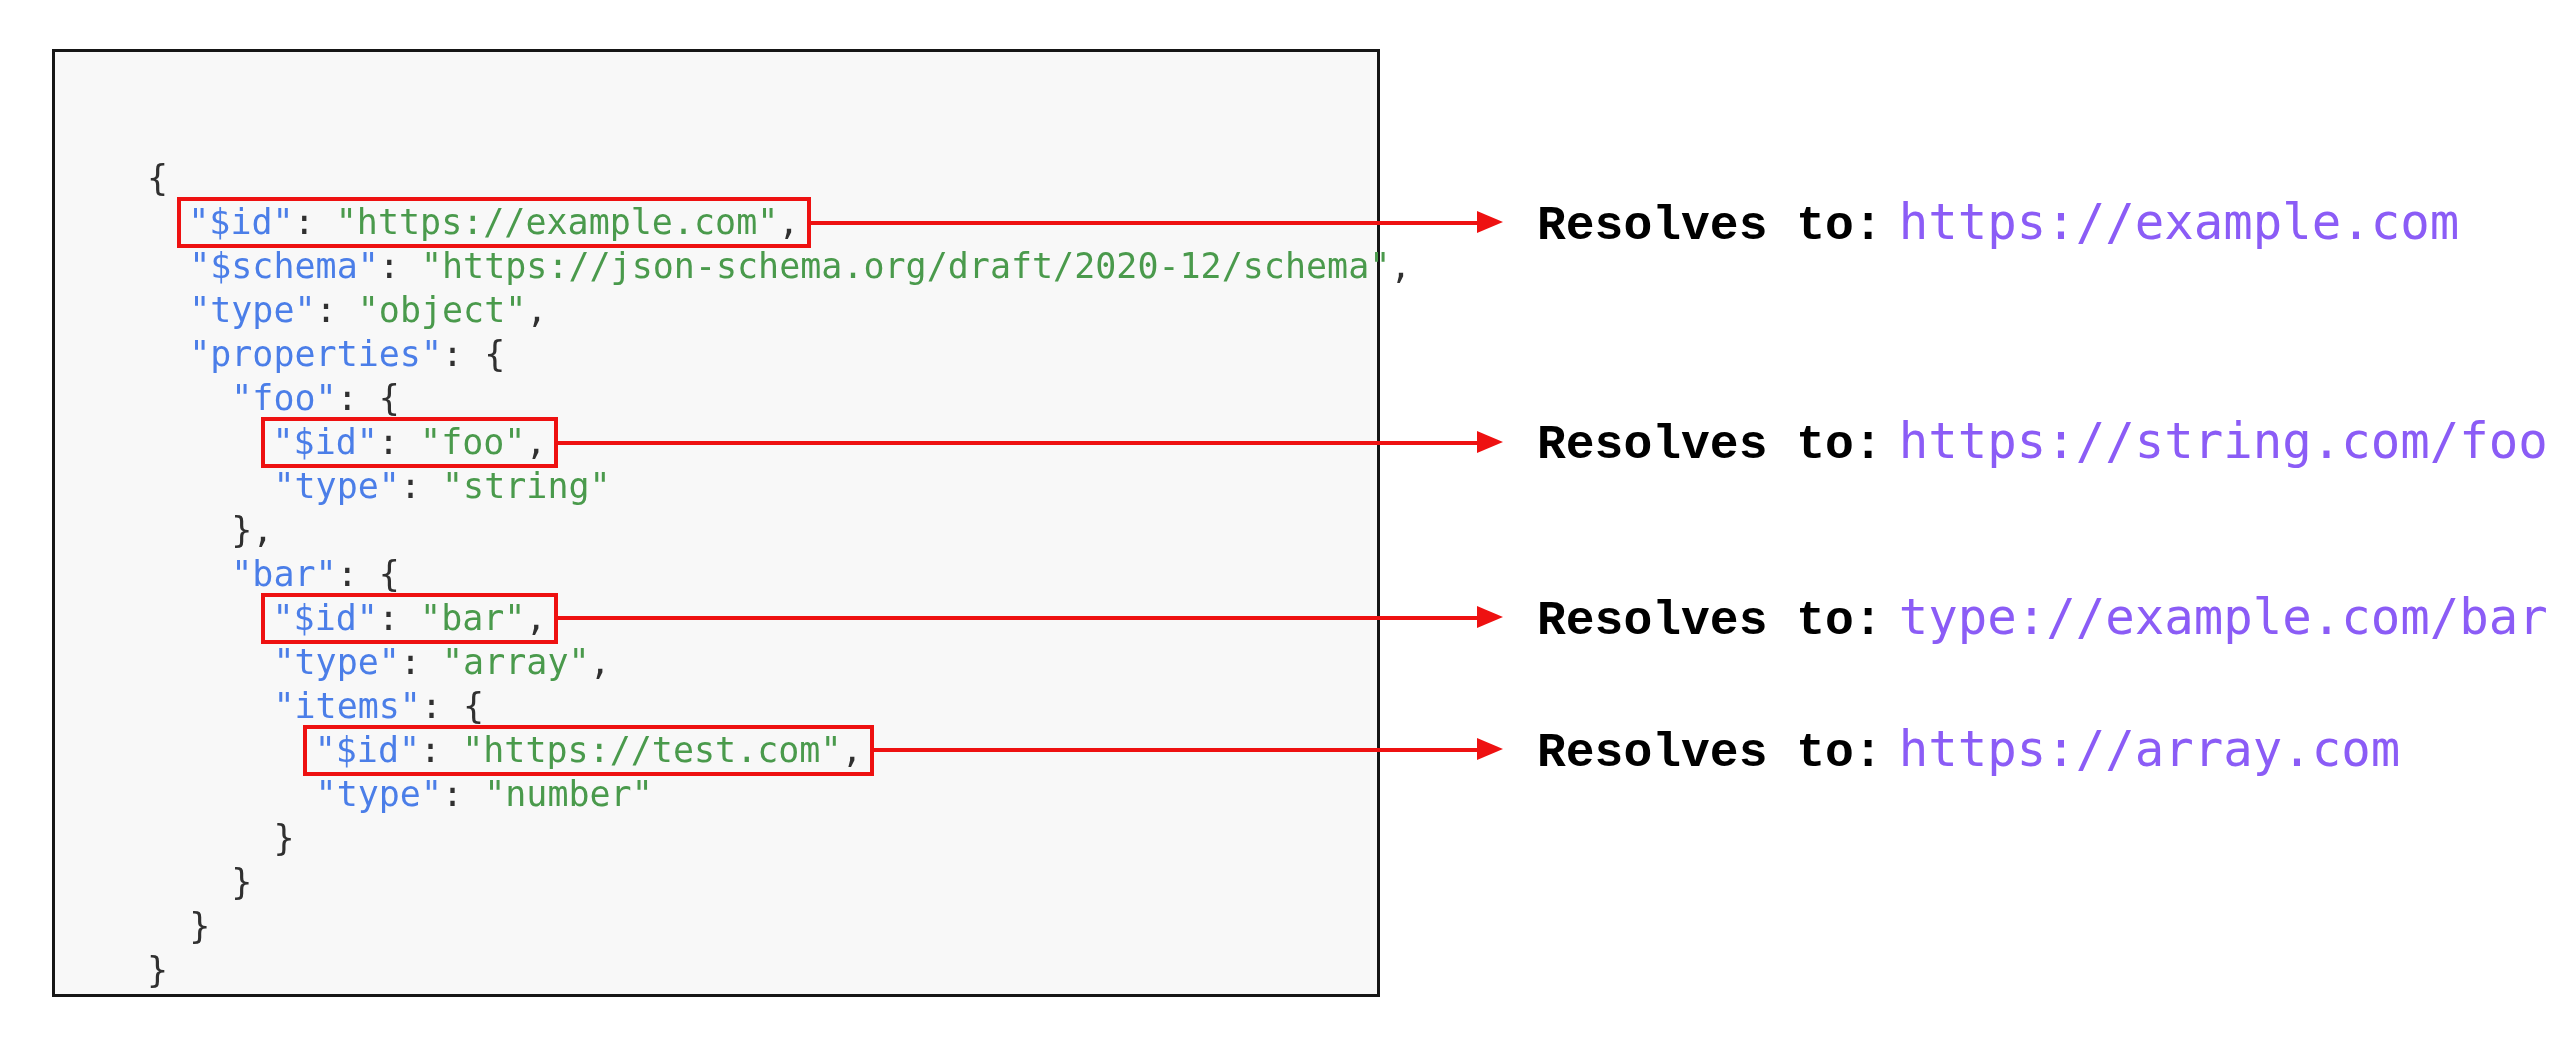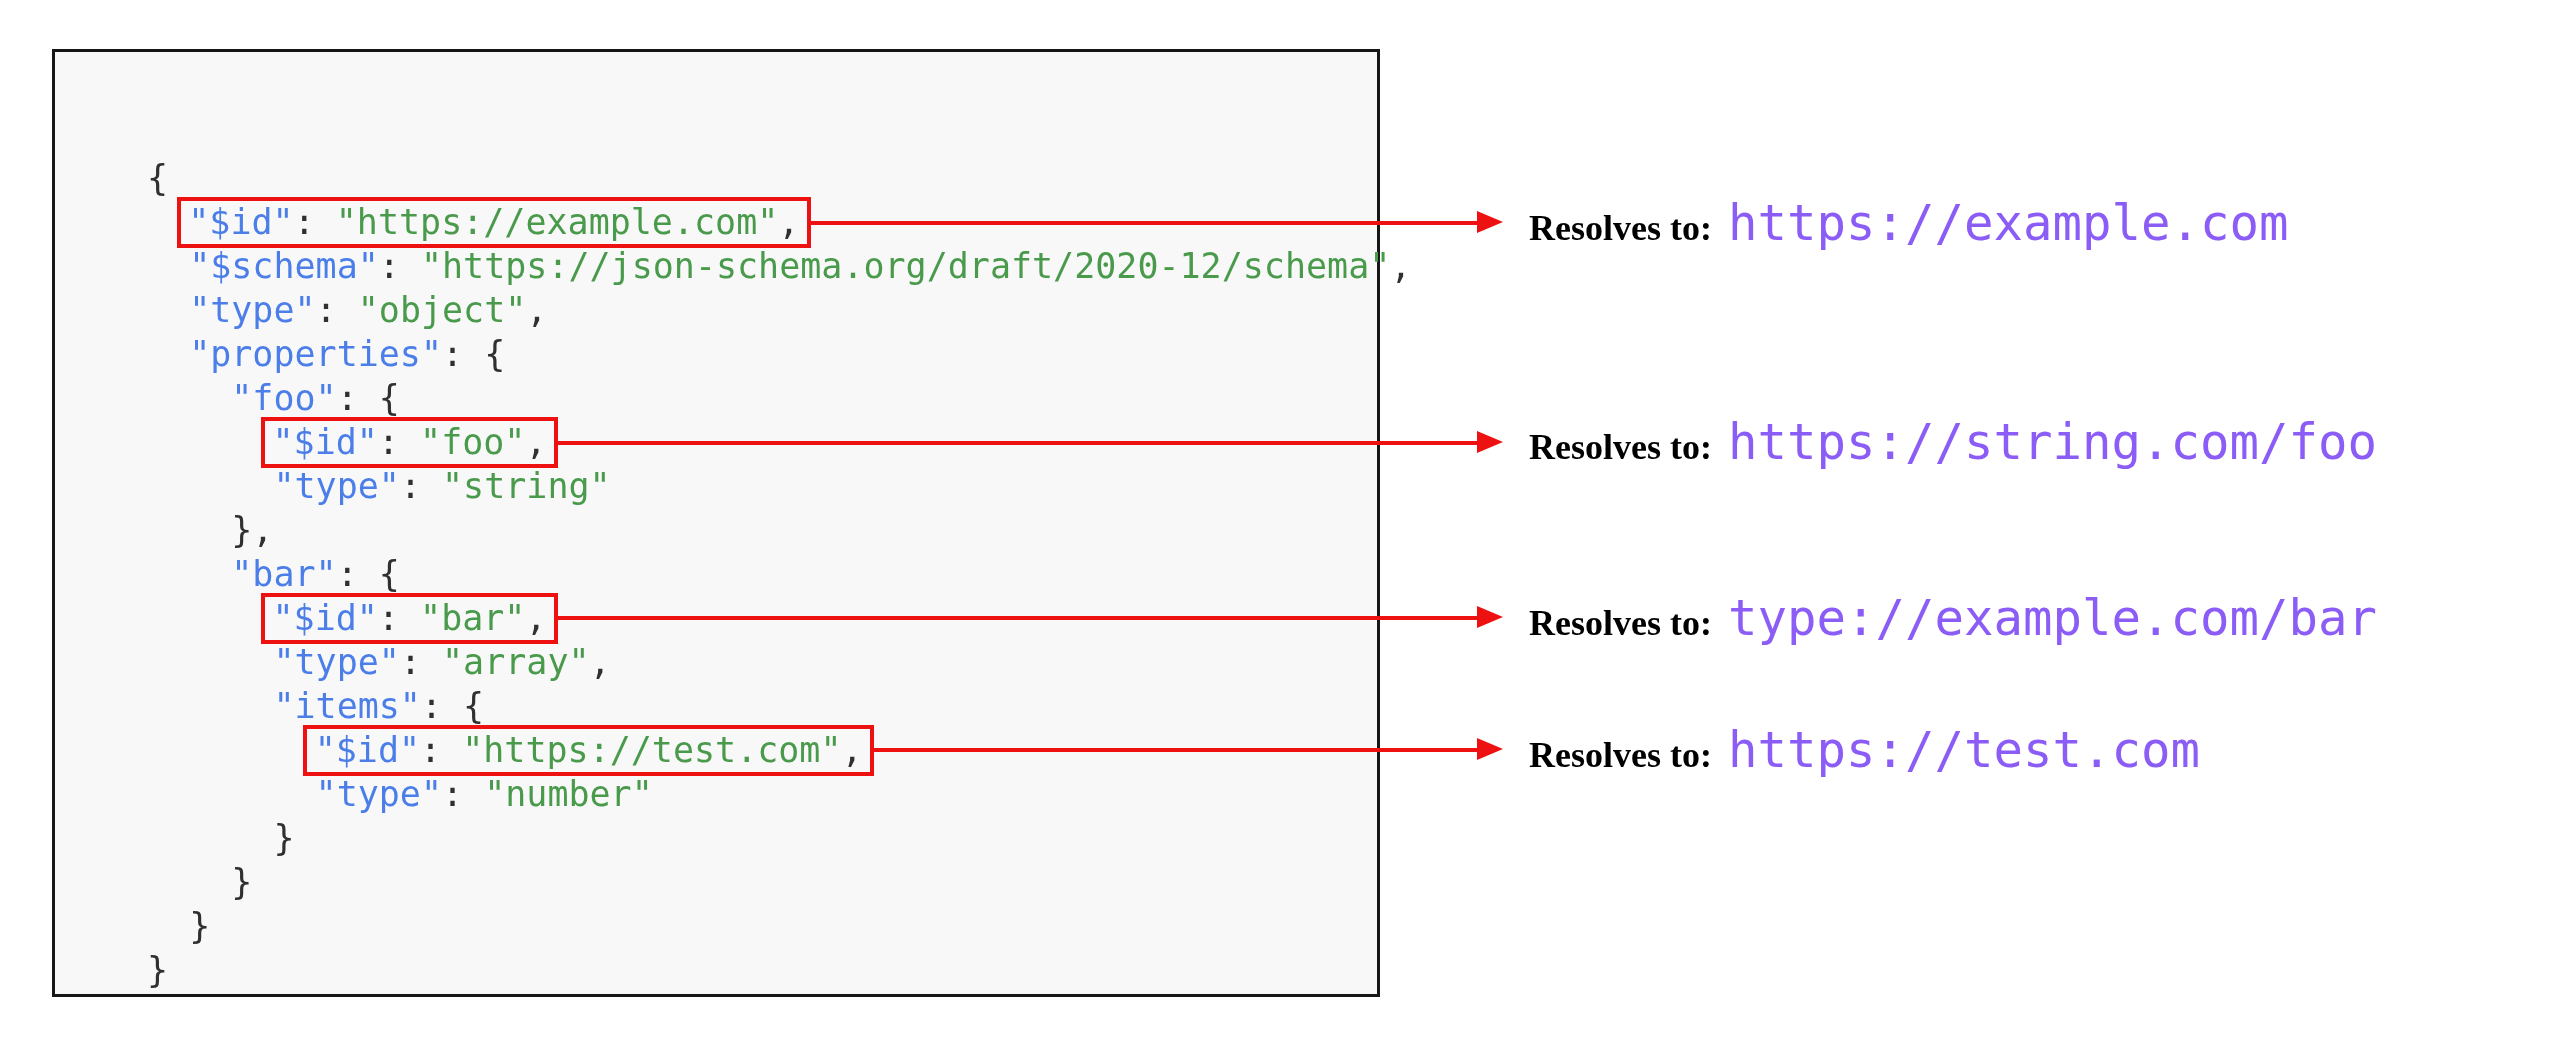--- a/index.html
+++ b/index.html
@@ -53,24 +53,25 @@
   .annotation {
     position: absolute;
     display: flex;
     align-items: baseline;
     gap: 16px;
     transform: translateY(-50%);
     white-space: nowrap;
     z-index: 4;
   }
   .annotation .label {
-    font-family: Liberation Serif, serif;
+    font-family: Liberation Mono, monospace;
     font-weight: bold;
-    font-size: 36px;
+    font-size: 48px;
     color: #000000;
+    margin-left: 8px;
   }
   .annotation .url {
     font-family: "DejaVu Sans Mono", monospace;
     font-size: 49px;
     color: #8b5cf6;
   }
 </style>
 </head>
 <body>
 
@@ -113,16 +114,16 @@
     <div class="arrow-line" style="left: 557px; width: 921px; top: 616px;"></div>
     <div class="arrow-head" style="left: 1477px; top: 606px;"></div>
     <div class="annotation" style="left: 1529px; top: 618px;">
       <span class="label">Resolves to:</span>
       <span class="url">type://example.com/bar</span>
     </div>
     <div class="arrow-line" style="left: 871px; width: 607px; top: 748px;"></div>
     <div class="arrow-head" style="left: 1477px; top: 738px;"></div>
     <div class="annotation" style="left: 1529px; top: 750px;">
       <span class="label">Resolves to:</span>
-      <span class="url">https://test.com</span>
+      <span class="url">https://array.com</span>
     </div>
   </div>
 
 
 </body></html>

